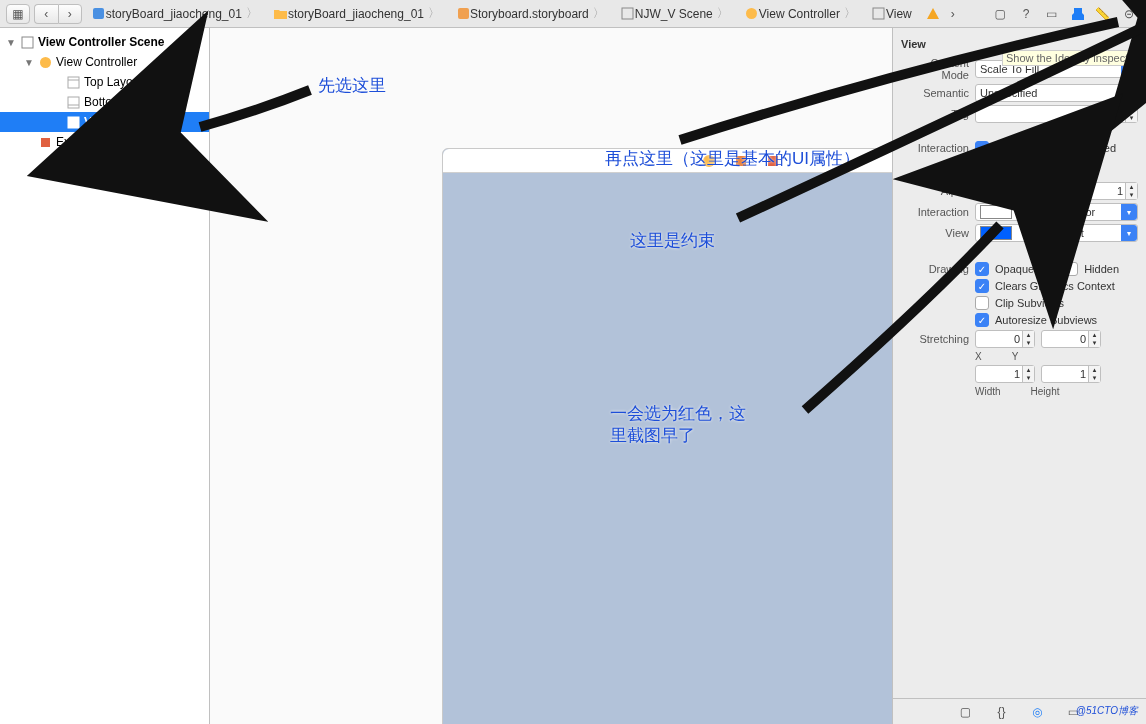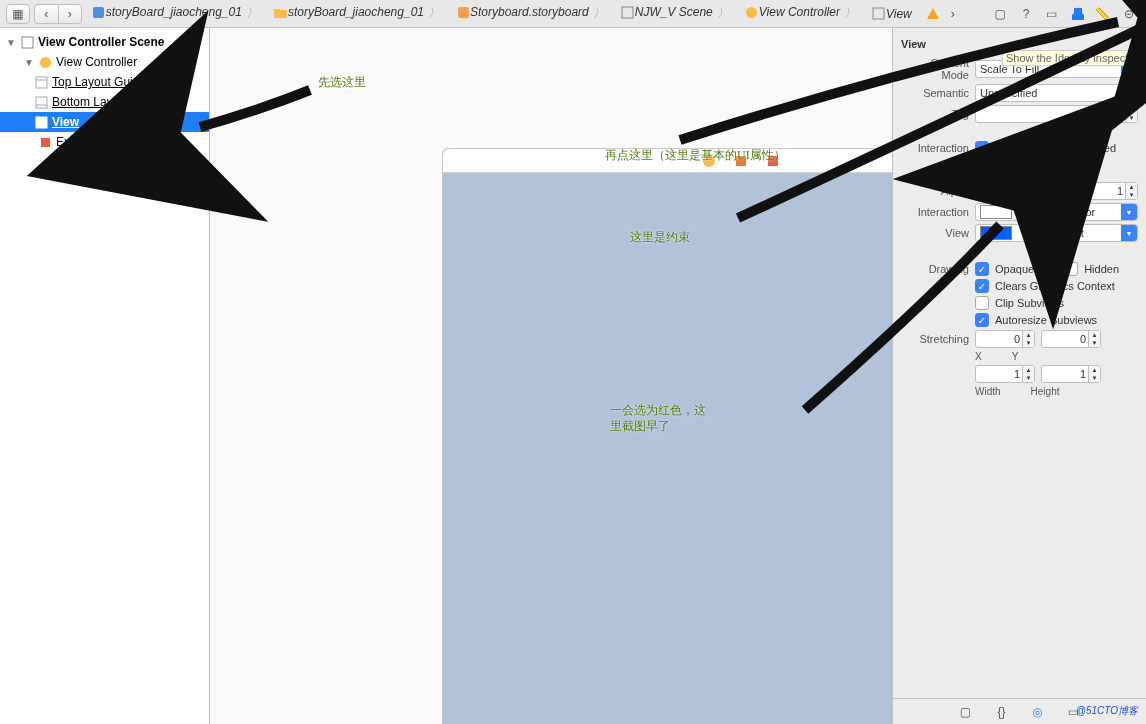--- a/index.html
+++ b/index.html
@@ -3,30 +3,30 @@
 <meta charset="utf-8">
 <style>
 * { box-sizing: border-box; margin: 0; padding: 0; font-family: -apple-system, "Helvetica Neue", Arial, sans-serif; }
 body { width: 1146px; height: 724px; background: #f0f0f0; overflow: hidden; font-size: 12px; position: relative; }
 
 .toolbar-row { height: 28px; background: #e8e8e8; border-bottom: 1px solid #c0c0c0; display: flex; align-items: center; padding: 0 6px; gap: 4px; }
 .tb-btn { width: 24px; height: 20px; display: inline-flex; align-items: center; justify-content: center; border: 1px solid #bfbfbf; border-radius: 4px; background: linear-gradient(#fdfdfd,#e8e8e8); cursor: pointer; color:#555; }
 .tb-group { display: inline-flex; }
 .tb-group .tb-btn:first-child { border-radius: 4px 0 0 4px; border-right: none; }
 .tb-group .tb-btn:last-child { border-radius: 0 4px 4px 0; }
-.crumb { display: inline-flex; gap: 0; padding: 0 6px; color: #333; cursor: pointer; white-space: nowrap; font-style: italic; }
+.crumb { display: inline-flex; align-items: center; gap: 0; padding: 0 6px; color: #333; cursor: pointer; white-space: nowrap; }
 .crumb .sep { color: #999; margin-left: 4px; }
 .bc-ico { width: 14px; height: 14px; display:inline-flex; align-items:center; justify-content:center; }
 
 .main { display: flex; height: calc(100% - 28px); }
 .outline { width: 210px; background: #fff; border-right: 1px solid #c0c0c0; padding-top: 4px; }
 .ol-row { height: 20px; display: flex; align-items: center; padding-left: 6px; gap: 4px; cursor: pointer; }
 .ol-row.sel { background: #1f7ef6; color: #fff; }
 .ol-indent-1 { padding-left: 24px; }
-.ol-indent-2 { padding-left: 20px; text-decoration: underline; }
+.ol-indent-2 { padding-left: 52px; }
 .ol-row .disc { color: #777; font-size: 10px; width: 10px; }
 .ol-ico { width: 14px; height: 14px; display:inline-flex; align-items:center; justify-content:center; }
 
 .canvas-wrap { flex: 1; background: #fafafa; position: relative; border-right: 1px solid #c0c0c0; overflow: hidden; }
 .device { position: absolute; left: 232px; top: 120px; width: 598px; height: 800px; background: #b2c2d9; border: 1px solid #c9c9c9; border-radius: 6px 6px 0 0; }
 .device-topbar { height: 24px; background: #fff; border-bottom: 1px solid #d0d0d0; display:flex; align-items:center; justify-content:center; gap:18px; border-radius:6px 6px 0 0;}
 
 .inspector { width: 253px; background: #ececec; display: flex; flex-direction: column; }
 .insp-tab { width: 22px; height: 22px; display:inline-flex; align-items:center; justify-content:center; cursor:pointer; color:#555; }
 .insp-tab.active { color: #1f7ef6; }
@@ -39,21 +39,21 @@
 .chk { width:14px; height:14px; border:1px solid #aaa; border-radius:3px; background:#fff; display:inline-flex; align-items:center; justify-content:center; font-size:10px; }
 .chk.on { background:#3b82f6; border-color:#3b82f6; color:#fff; }
 .num-field { width:60px; height:18px; background:#fff; border:1px solid #bfbfbf; border-radius:3px; display:flex; align-items:center; justify-content:flex-end; padding:0 14px 0 4px; position:relative; }
 .num-field .step { position:absolute; right:0; top:0; bottom:0; width:12px; border-left:1px solid #bfbfbf; font-size:7px; display:flex; flex-direction:column; }
 .num-field .step span { flex:1; display:flex; align-items:center; justify-content:center; background:#f4f4f4; }
 .swatch { width:32px; height:14px; border:1px solid #888; display:inline-block; }
 .stretch-grid { display:flex; gap:30px; margin-left:74px; margin-top:2px; }
 .stretch-grid .cap { font-size:10px; color:#555; text-align:center; }
 .bottom-tabs { height: 26px; border-top: 1px solid #c0c0c0; display:flex; align-items:center; justify-content:center; gap:14px; margin-top:auto; }
 
-.annot { position:absolute; font-size:12px; font-weight:500; color:#4d7c0f; text-shadow:0 0 3px #fff; pointer-events:none; white-space:pre-line; line-height:1.3;font-family:Liberation Serif, serif; }
+.annot { position:absolute; font-size:17px; font-weight:500; color:#1d4ed8; text-shadow:0 0 3px #fff; pointer-events:none; white-space:pre-line; line-height:1.3; }
 .arrow { position:absolute; pointer-events:none; }
 .watermark { position:absolute; right:8px; bottom:6px; color:#1d4ed8; font-size:10px; font-style:italic; }
 </style>
 </head>
 <body>
 
 <div class="toolbar-row">
   <span class="tb-btn">▦</span>
   <span class="tb-group">
     <span class="tb-btn">‹</span>

